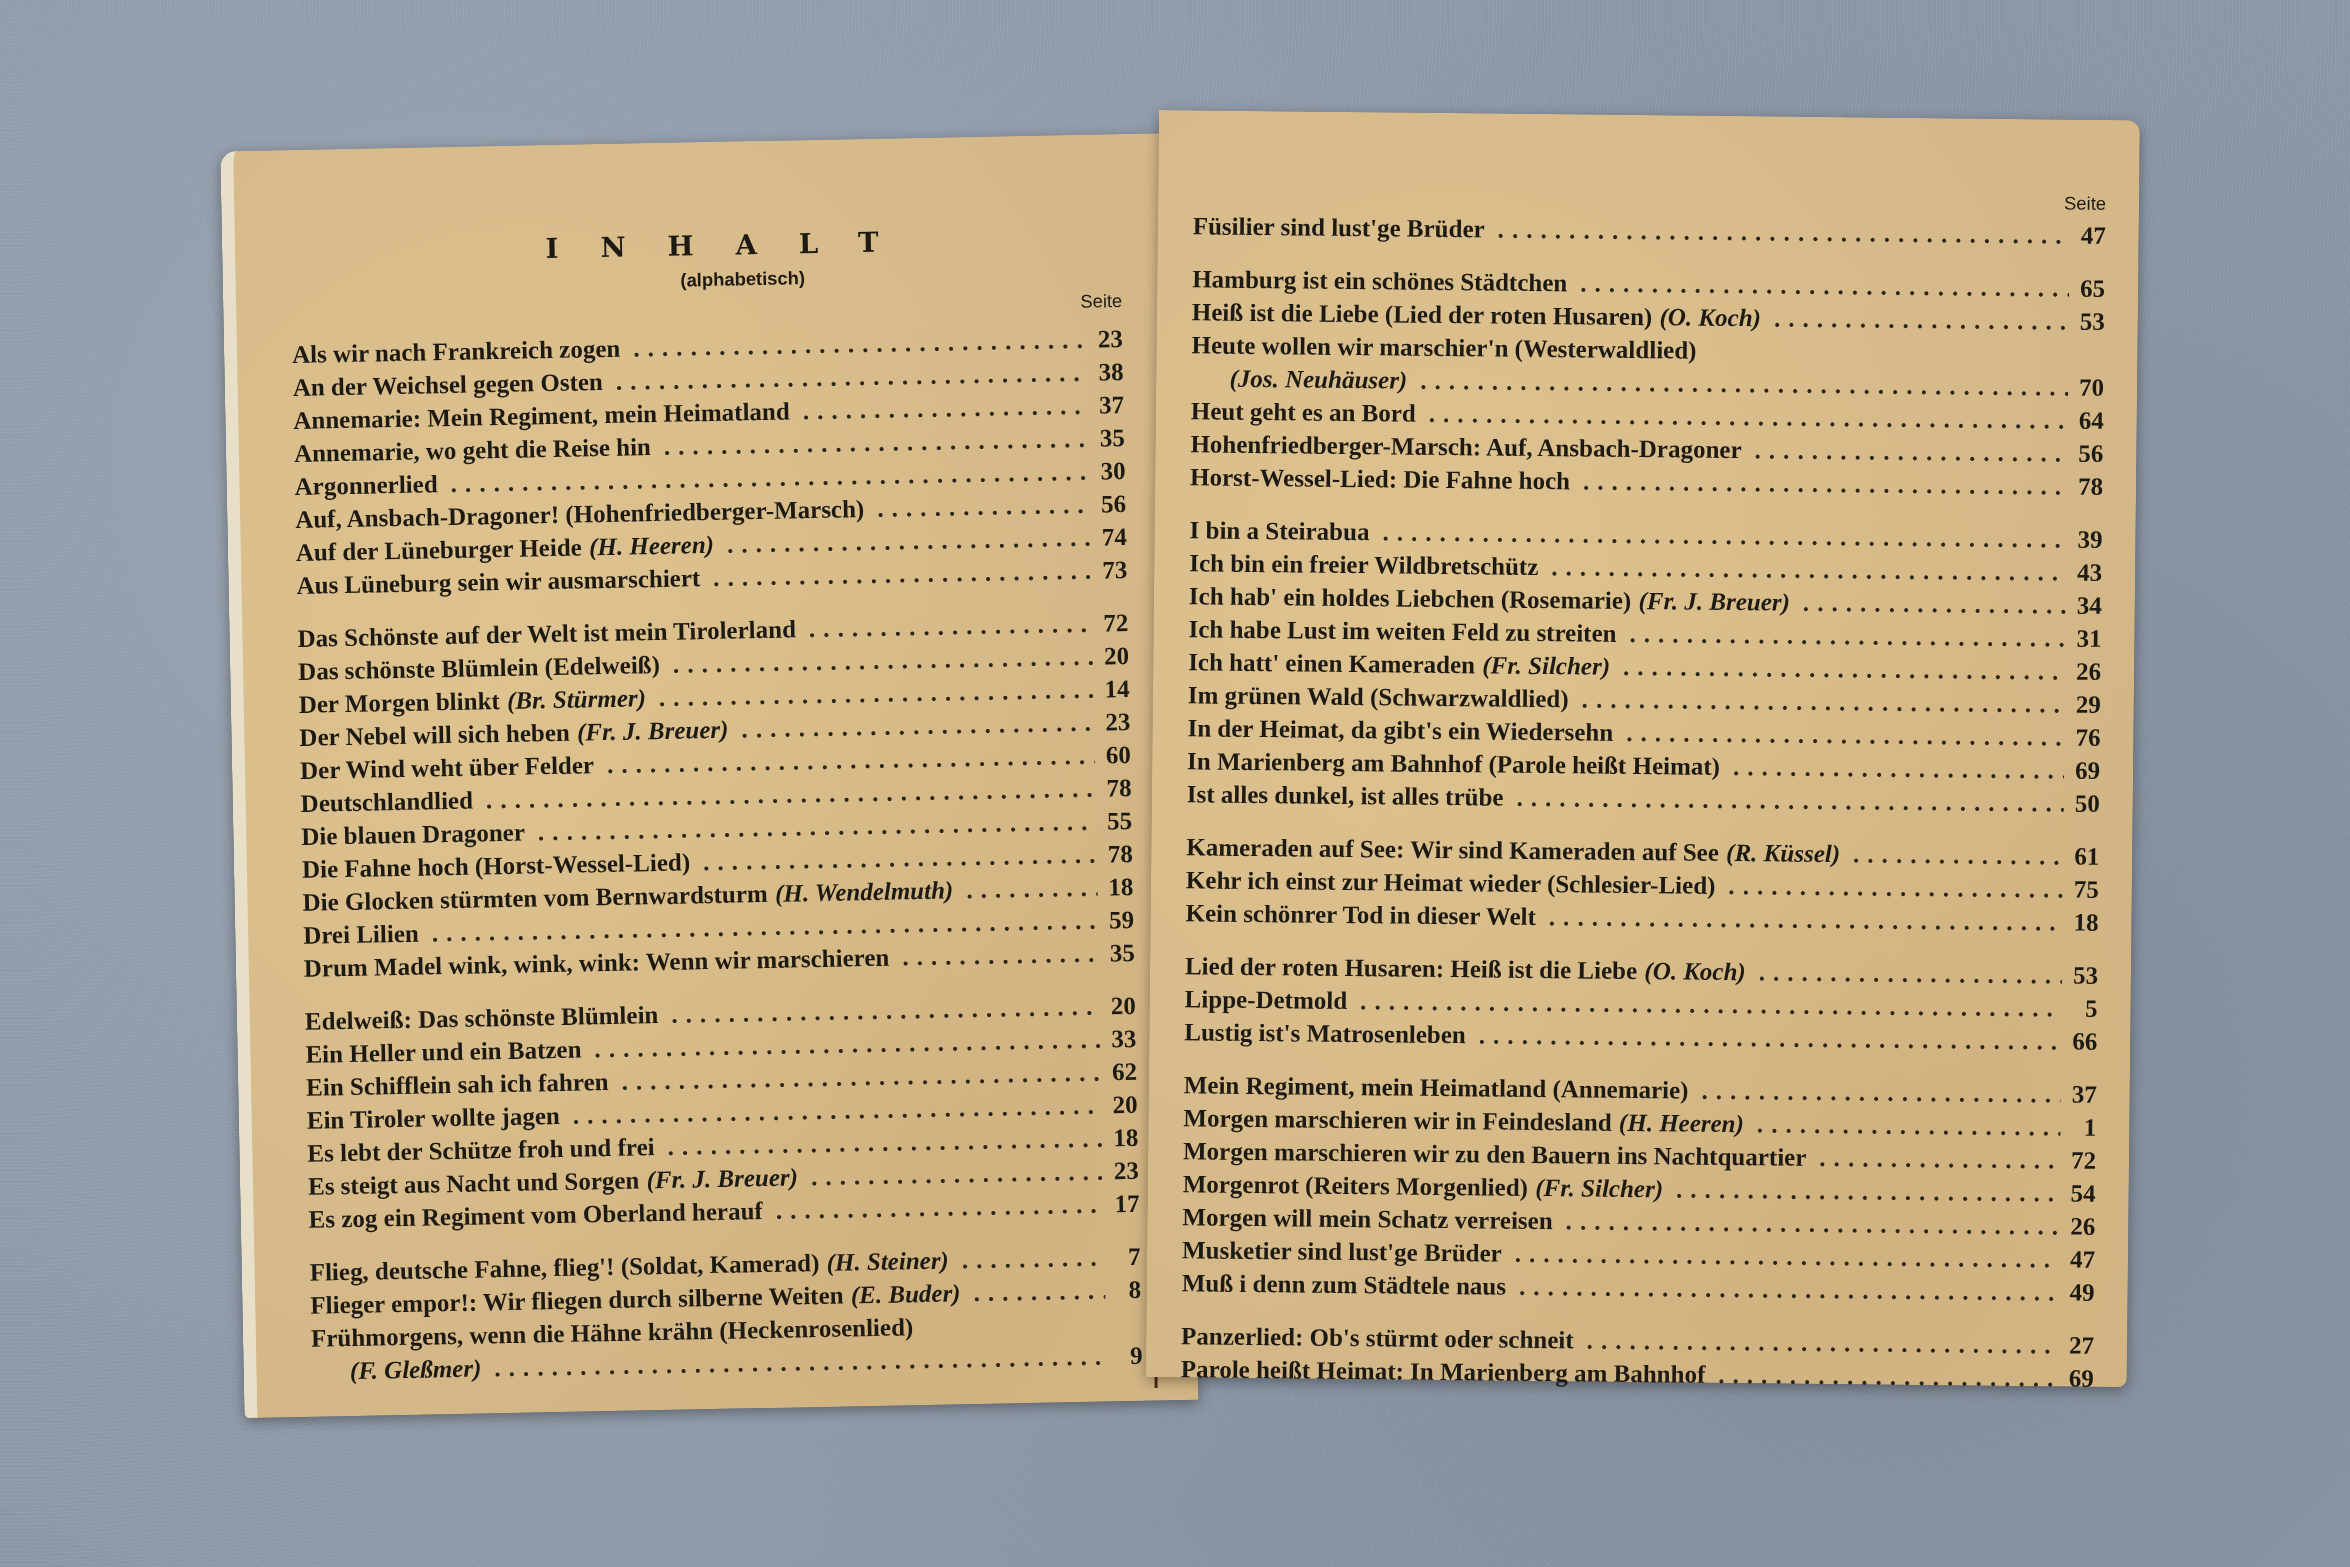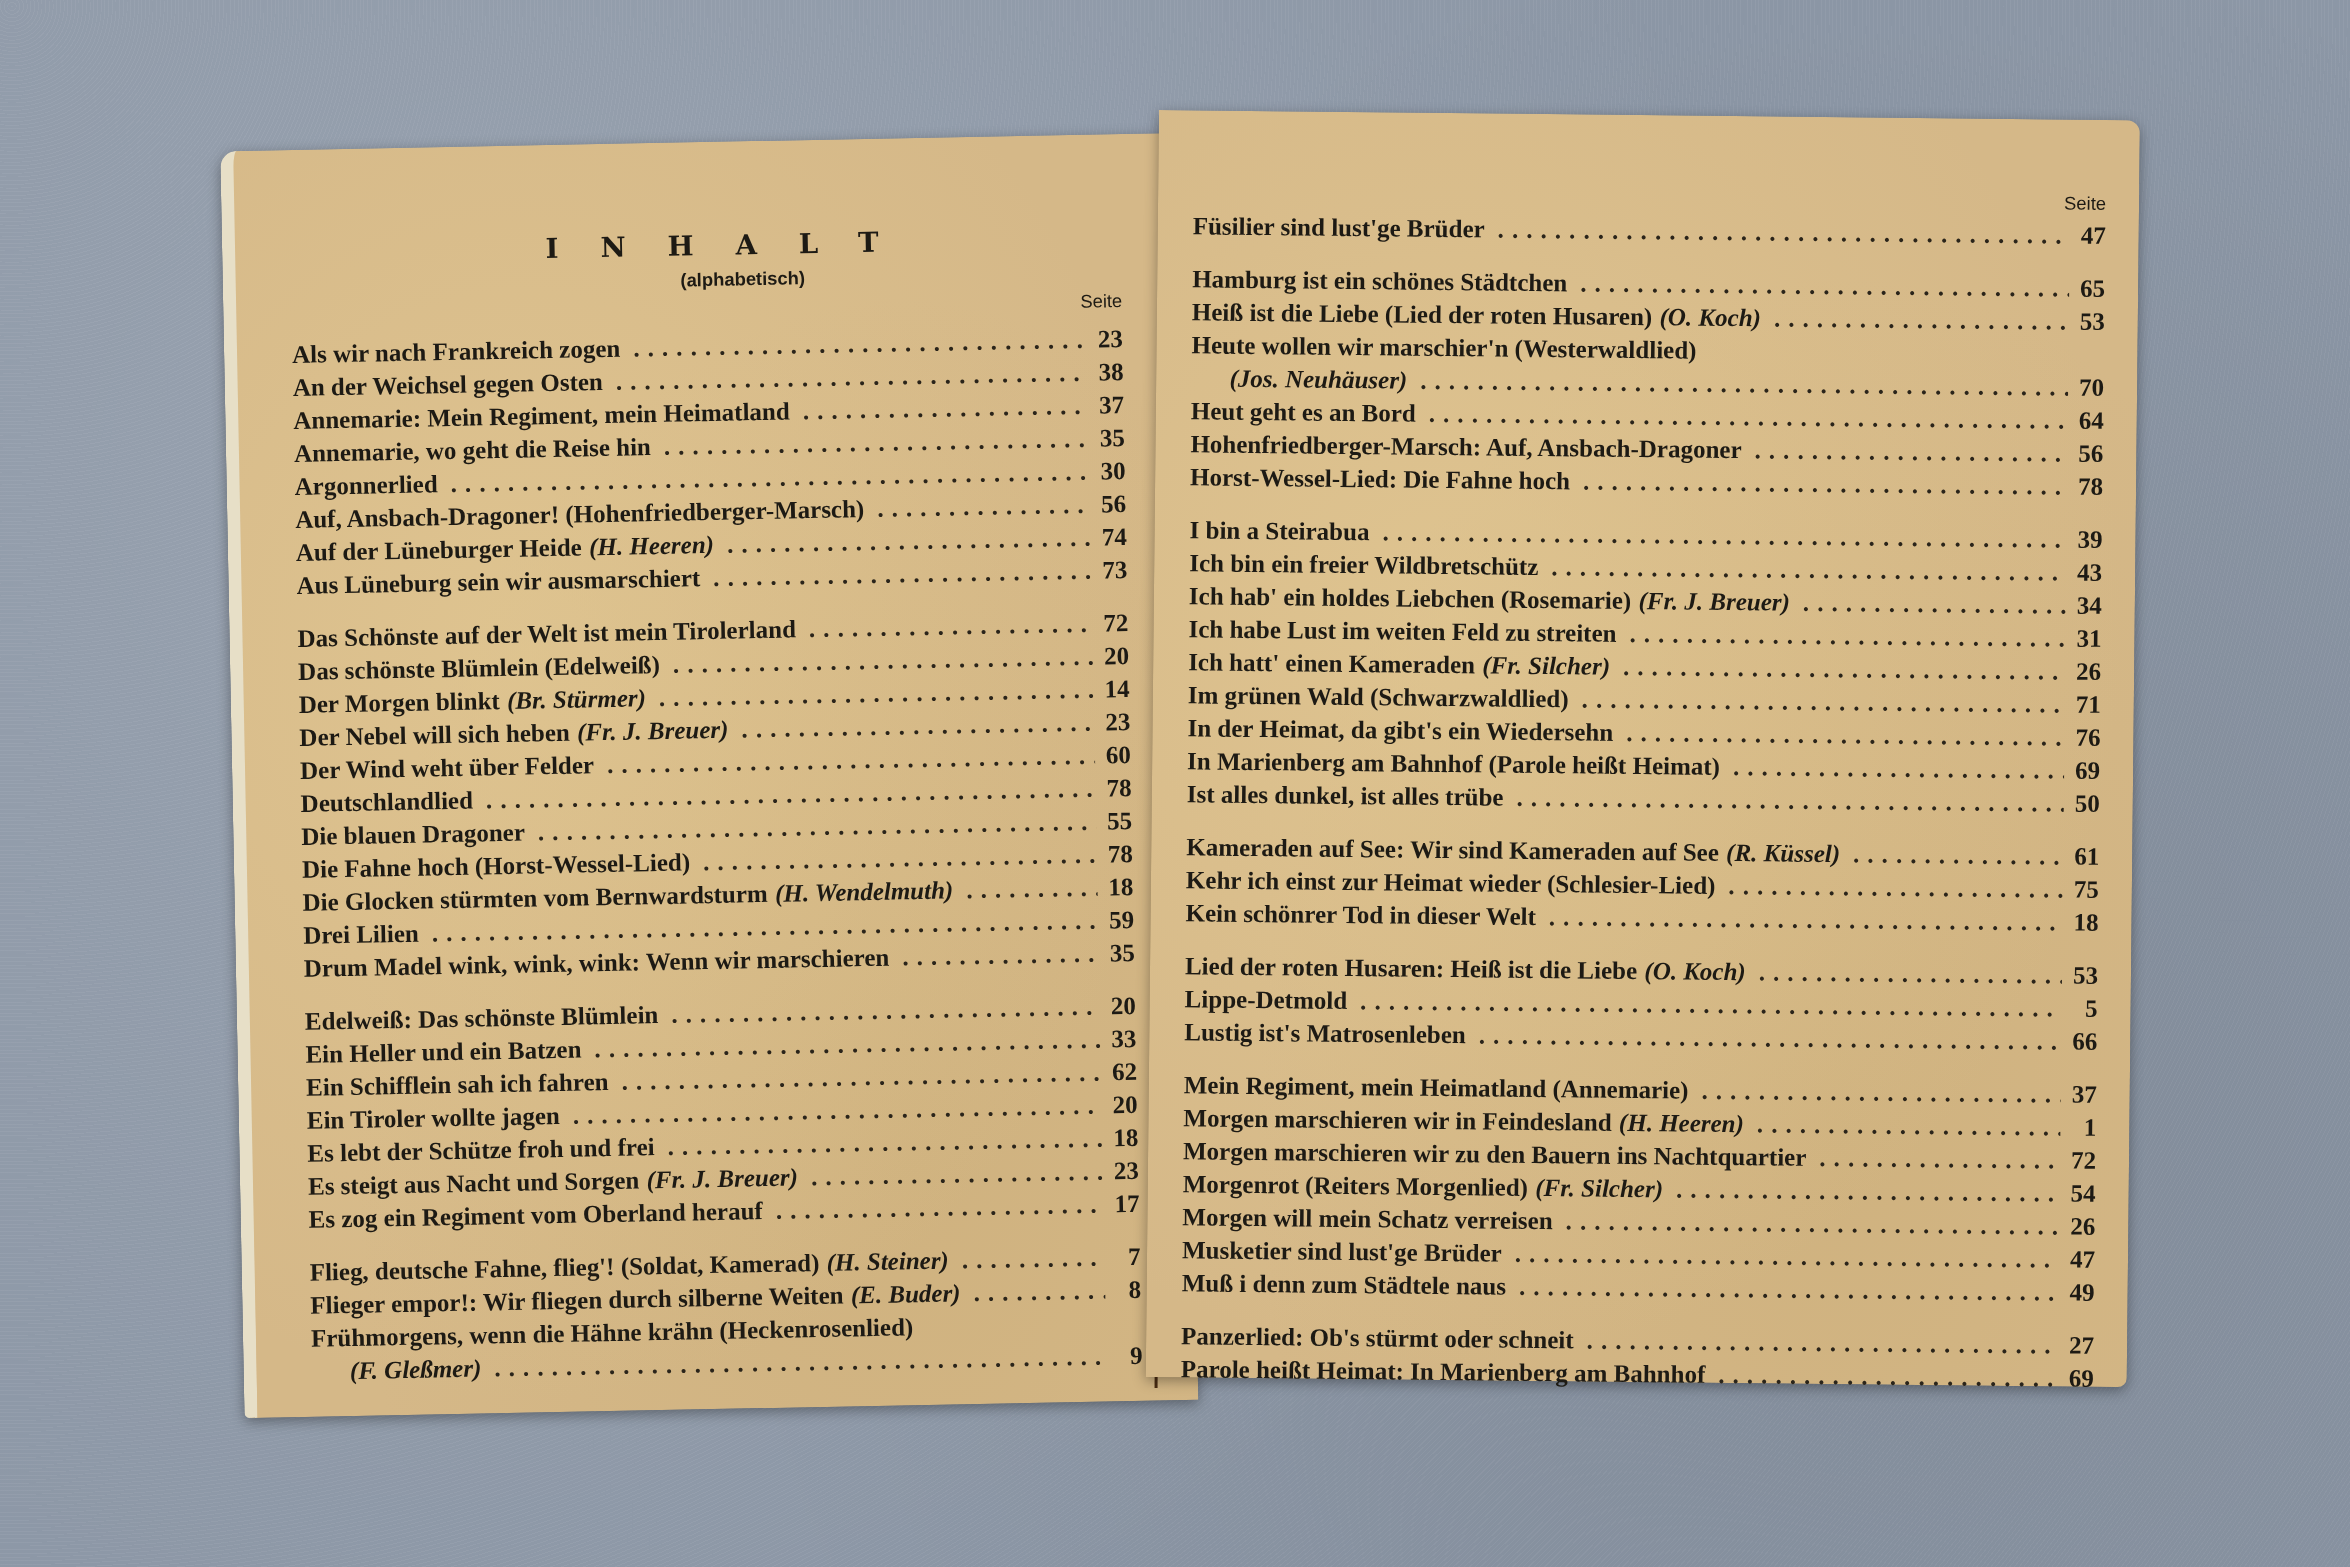--- a/index.html
+++ b/index.html
@@ -369,21 +369,21 @@
           </div>
           <div class="entry">
             <span class="t">Ich hatt' einen Kameraden</span>
             <span class="a">(Fr. Silcher)</span>
             <span class="dots"></span>
             <span class="p">26</span>
           </div>
           <div class="entry">
             <span class="t">Im grünen Wald (Schwarzwaldlied)</span>
             <span class="dots"></span>
-            <span class="p">71</span>
+            <span class="p">29</span>
           </div>
           <div class="entry">
             <span class="t">In der Heimat, da gibt's ein Wiedersehn</span>
             <span class="dots"></span>
             <span class="p">76</span>
           </div>
           <div class="entry">
             <span class="t">In Marienberg am Bahnhof (Parole heißt Heimat)</span>
             <span class="dots"></span>
             <span class="p">69</span>

